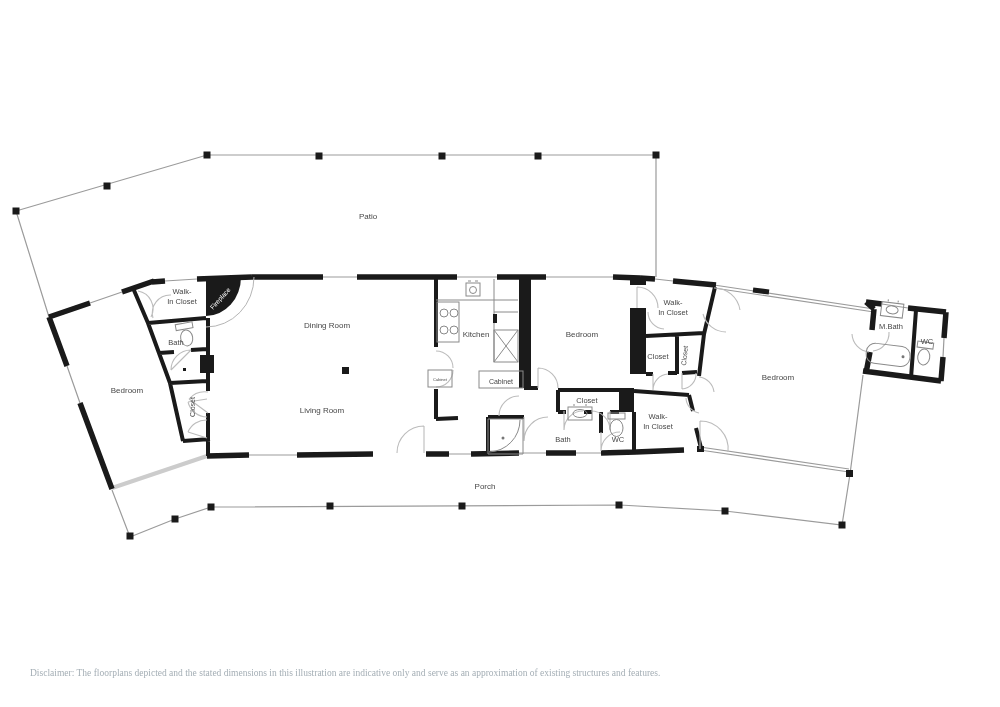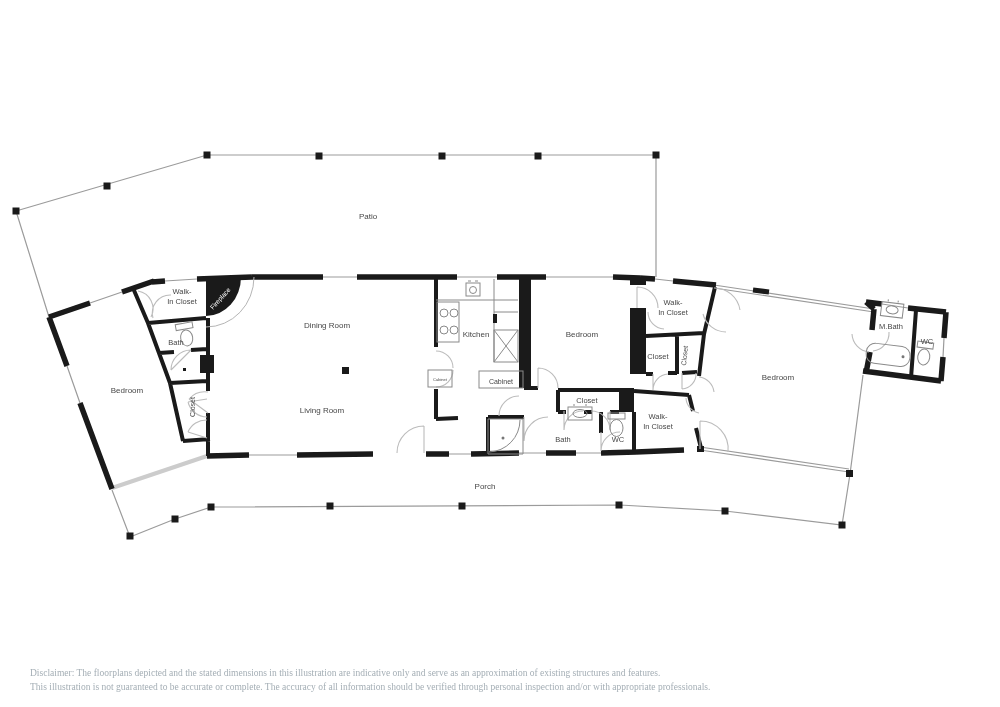--- a/index.html
+++ b/index.html
@@ -223,15 +223,14 @@
           <text x="778" y="380" text-anchor="middle" font-size="8" fill="#474747"><tspan x="778" dy="0">Bedroom</tspan></text>
           <text x="891" y="329" text-anchor="middle" font-size="7.5" fill="#474747"><tspan x="891" dy="0">M.Bath</tspan></text>
           <text x="927" y="344" text-anchor="middle" font-size="7.5" fill="#474747"><tspan x="927" dy="0">WC</tspan></text>
           <text x="485" y="489" text-anchor="middle" font-size="8" fill="#474747"><tspan x="485" dy="0">Porch</tspan></text>
         </g>
     </svg>
   </div>
 
   <div class="disclaimer">
     <div>Disclaimer: The floorplans depicted and the stated dimensions in this illustration are indicative only and serve as an approximation of existing structures and features.</div>
-    <div>This illustration is not guaranteed to be accurate or complete. The accuracy of all information should be verified through personal inspection and/or with appropriate professionals.</div>
   </div>
 </div>
 
 </body></html>

